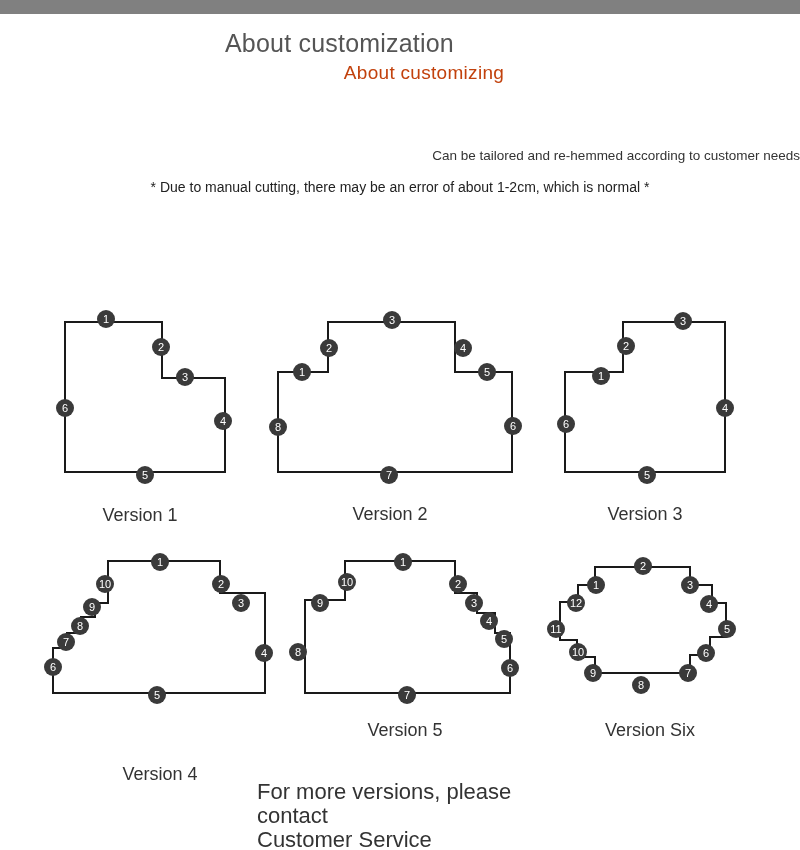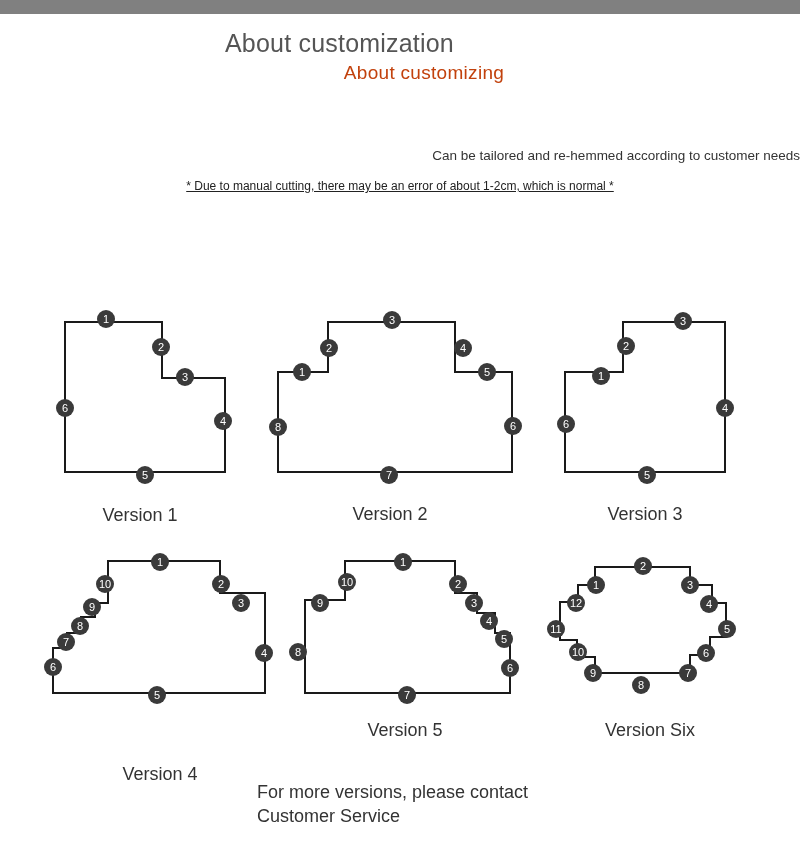--- a/index.html
+++ b/index.html
@@ -51,32 +51,31 @@
     width: 800px;
     text-align: right;
     font-size: 13.5px;
     color: #333333;
   }
   #line2 {
     position: absolute;
     left: 0; top: 179px;
     width: 800px;
     text-align: center;
-    font-size: 12px;
+    font-size: 14px;
     color: #222222;
-    text-decoration: underline;
   }
   #footer {
     position: absolute;
     left: 0; top: 780px;
     width: 800px;
     text-align: center;
   }
   #footer .fl {
-    font-size: 18px;
+    font-size: 22px;
     color: #333333;
     line-height: 24px;
     display: block;
     width: 286px;
     margin: 0 auto;
     text-align: left;
   }
   .diagram {
     position: absolute;
   }

